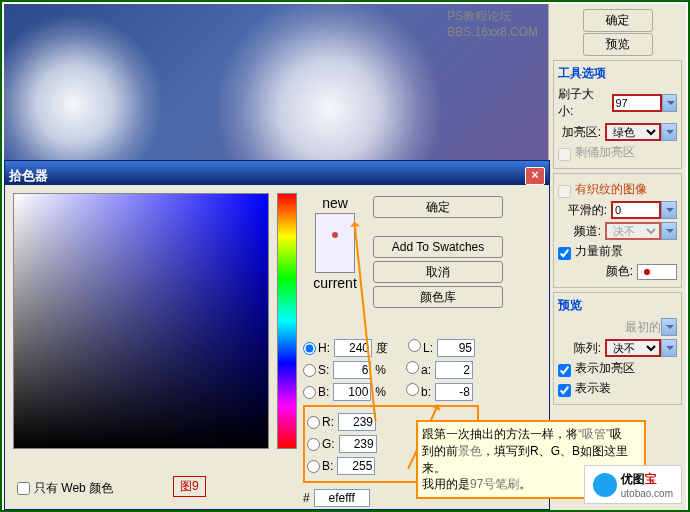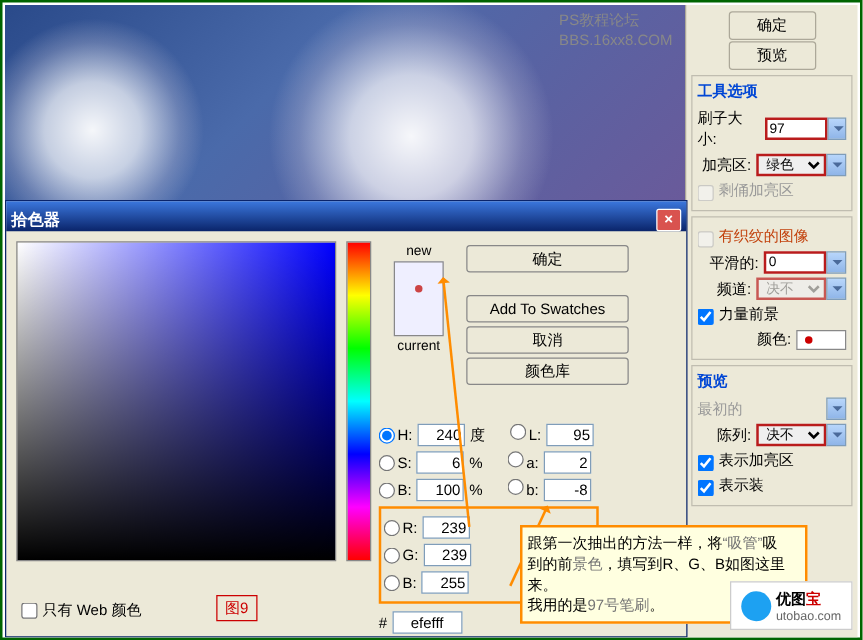--- a/index.html
+++ b/index.html
@@ -24,21 +24,21 @@
 .color-swatch::after{content:'';position:absolute;left:6px;top:4px;width:6px;height:6px;background:#c00;border-radius:50%}
 .dialog{position:absolute;left:2px;top:158px;width:546px;height:350px;background:#ece9d8;border:1px solid #0a246a}
 .titlebar{height:24px;background:linear-gradient(#3b77dd,#0a246a);color:#fff;display:flex;align-items:flex-end;justify-content:space-between;padding:0 4px}
 .titlebar-title{font-weight:bold;font-size:13px}
 .close-btn{width:20px;height:18px;background:#d9534f;border:1px solid #fff;color:#fff;text-align:center;line-height:14px;font-weight:bold;border-radius:2px}
 .dialog-body{padding:8px;display:flex;height:326px;position:relative}
 .color-field{width:256px;height:256px;background:linear-gradient(to right,#fff,#0000ff);position:relative;border:1px solid #888}
 .color-field::after{content:'';position:absolute;inset:0;background:linear-gradient(to bottom,transparent,#000)}
 .hue-strip{width:20px;height:256px;margin:0 8px;border:1px solid #888;background:linear-gradient(#f00,#ff0,#0f0,#0ff,#00f,#f0f,#f00)}
 .preview-col{width:60px;text-align:center}
-.prev-label{font-size:11px;margin:2px 0}
+.prev-label{font-size:14px;margin:2px 0}
 .prev-swatch{width:40px;height:60px;margin:2px auto;border:1px solid #888;background:#efefff;position:relative}
 .prev-swatch::after{content:'';position:absolute;top:18px;left:16px;width:6px;height:6px;background:#c44;border-radius:50%}
 .btn-col{margin-left:8px;width:160px}
 .dlg-btn{display:block;width:130px;height:22px;margin:3px 0;background:#ece9d8;border:1px solid #888;border-radius:3px;text-align:center;line-height:20px}
 .color-inputs{position:absolute;left:298px;top:150px}
 .ci-row{display:flex;align-items:center;margin:4px 0}
 .ci-row input[type=radio]{margin-right:2px}
 .ci-row .fld{width:38px;height:18px;border:1px solid #7f9db9;text-align:right;padding:0 2px;margin:0 4px}
 .rgb-group{border:2px solid #ff8c00;padding:2px;margin-top:4px}
 .web-only{position:absolute;left:12px;bottom:14px;display:flex;align-items:center}
@@ -108,21 +108,21 @@
         <span>力量前景</span>
       </div>
     <div class="form-row">
       <label>颜色:</label>
       <span class="color-swatch"></span>
     </div>
   </div>
 
   <div class="panel-section">
     <div class="section-title">预览</div>
-    <div class="form-row" style="justify-content:space-between">
+    <div class="form-row" style="justify-content:flex-end">
         <span style="color:#999">最初的</span>
         <span class="dropdown-btn"></span>
       </div>
     <div class="form-row">
       <label>陈列:</label>
       <select><option>决不</option></select>
       <span class="dropdown-btn"></span>
     </div>
     <div class="checkbox-row">
         <input type="checkbox" checked="" style="">

